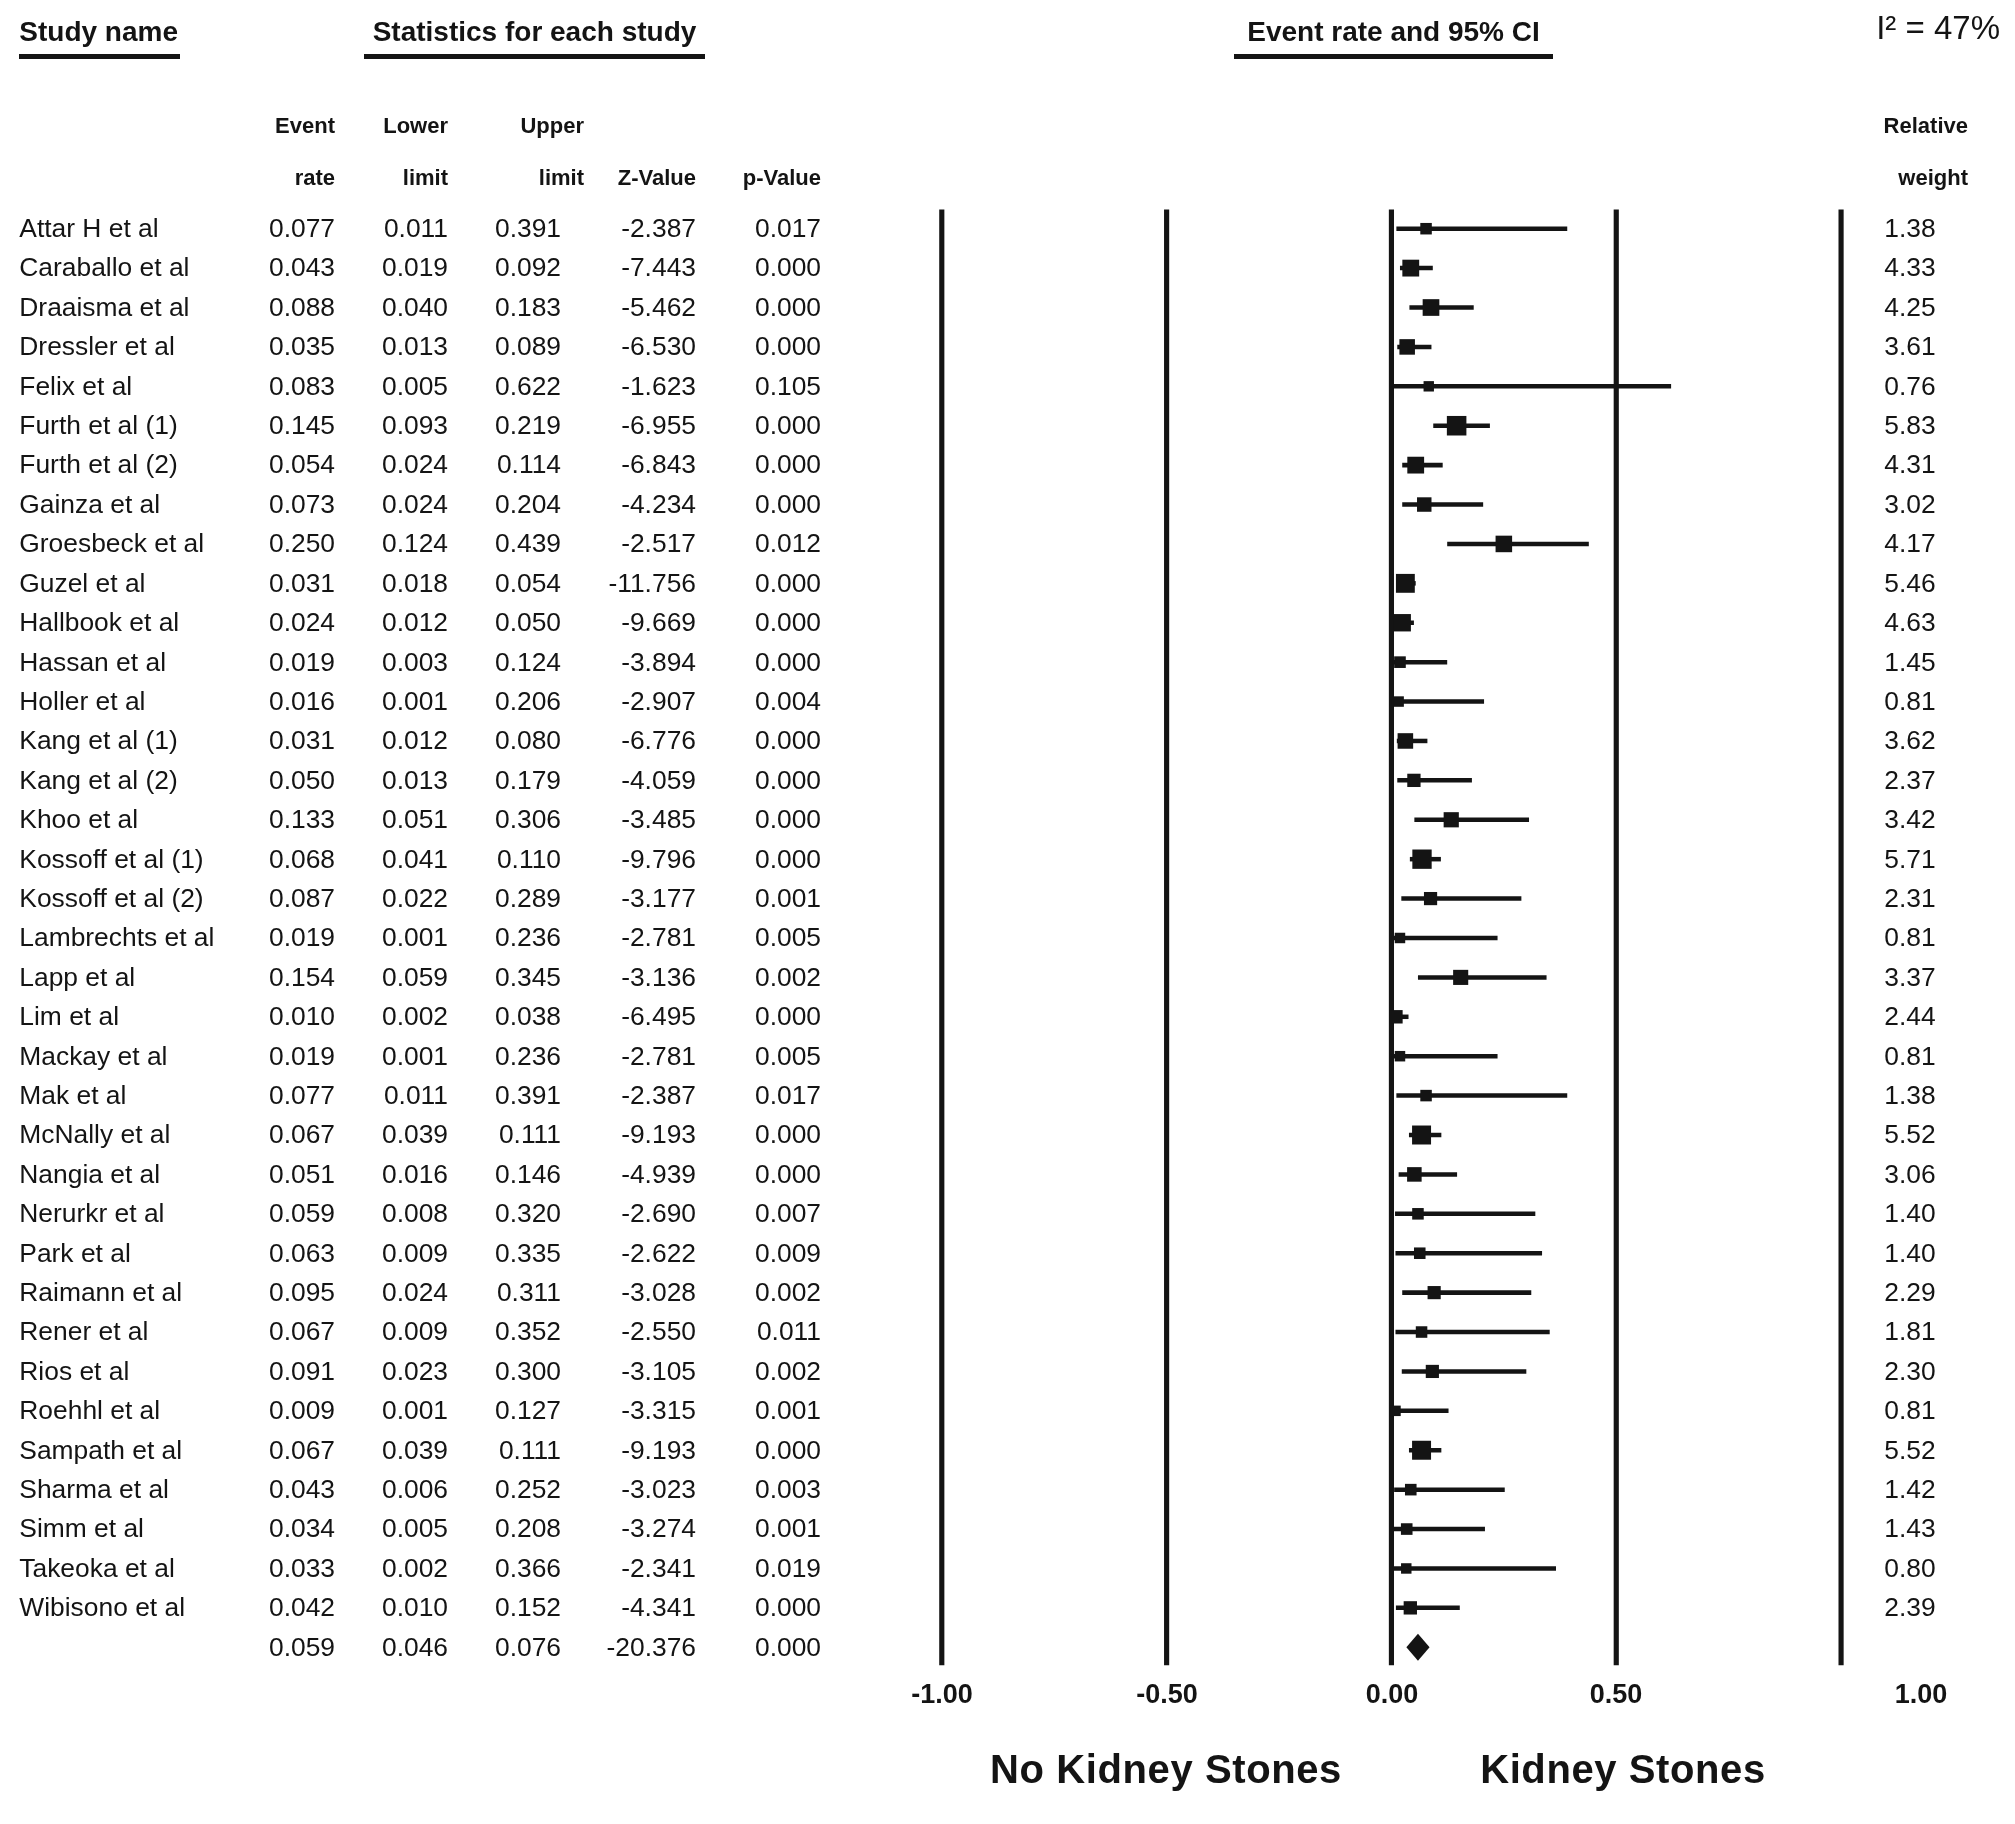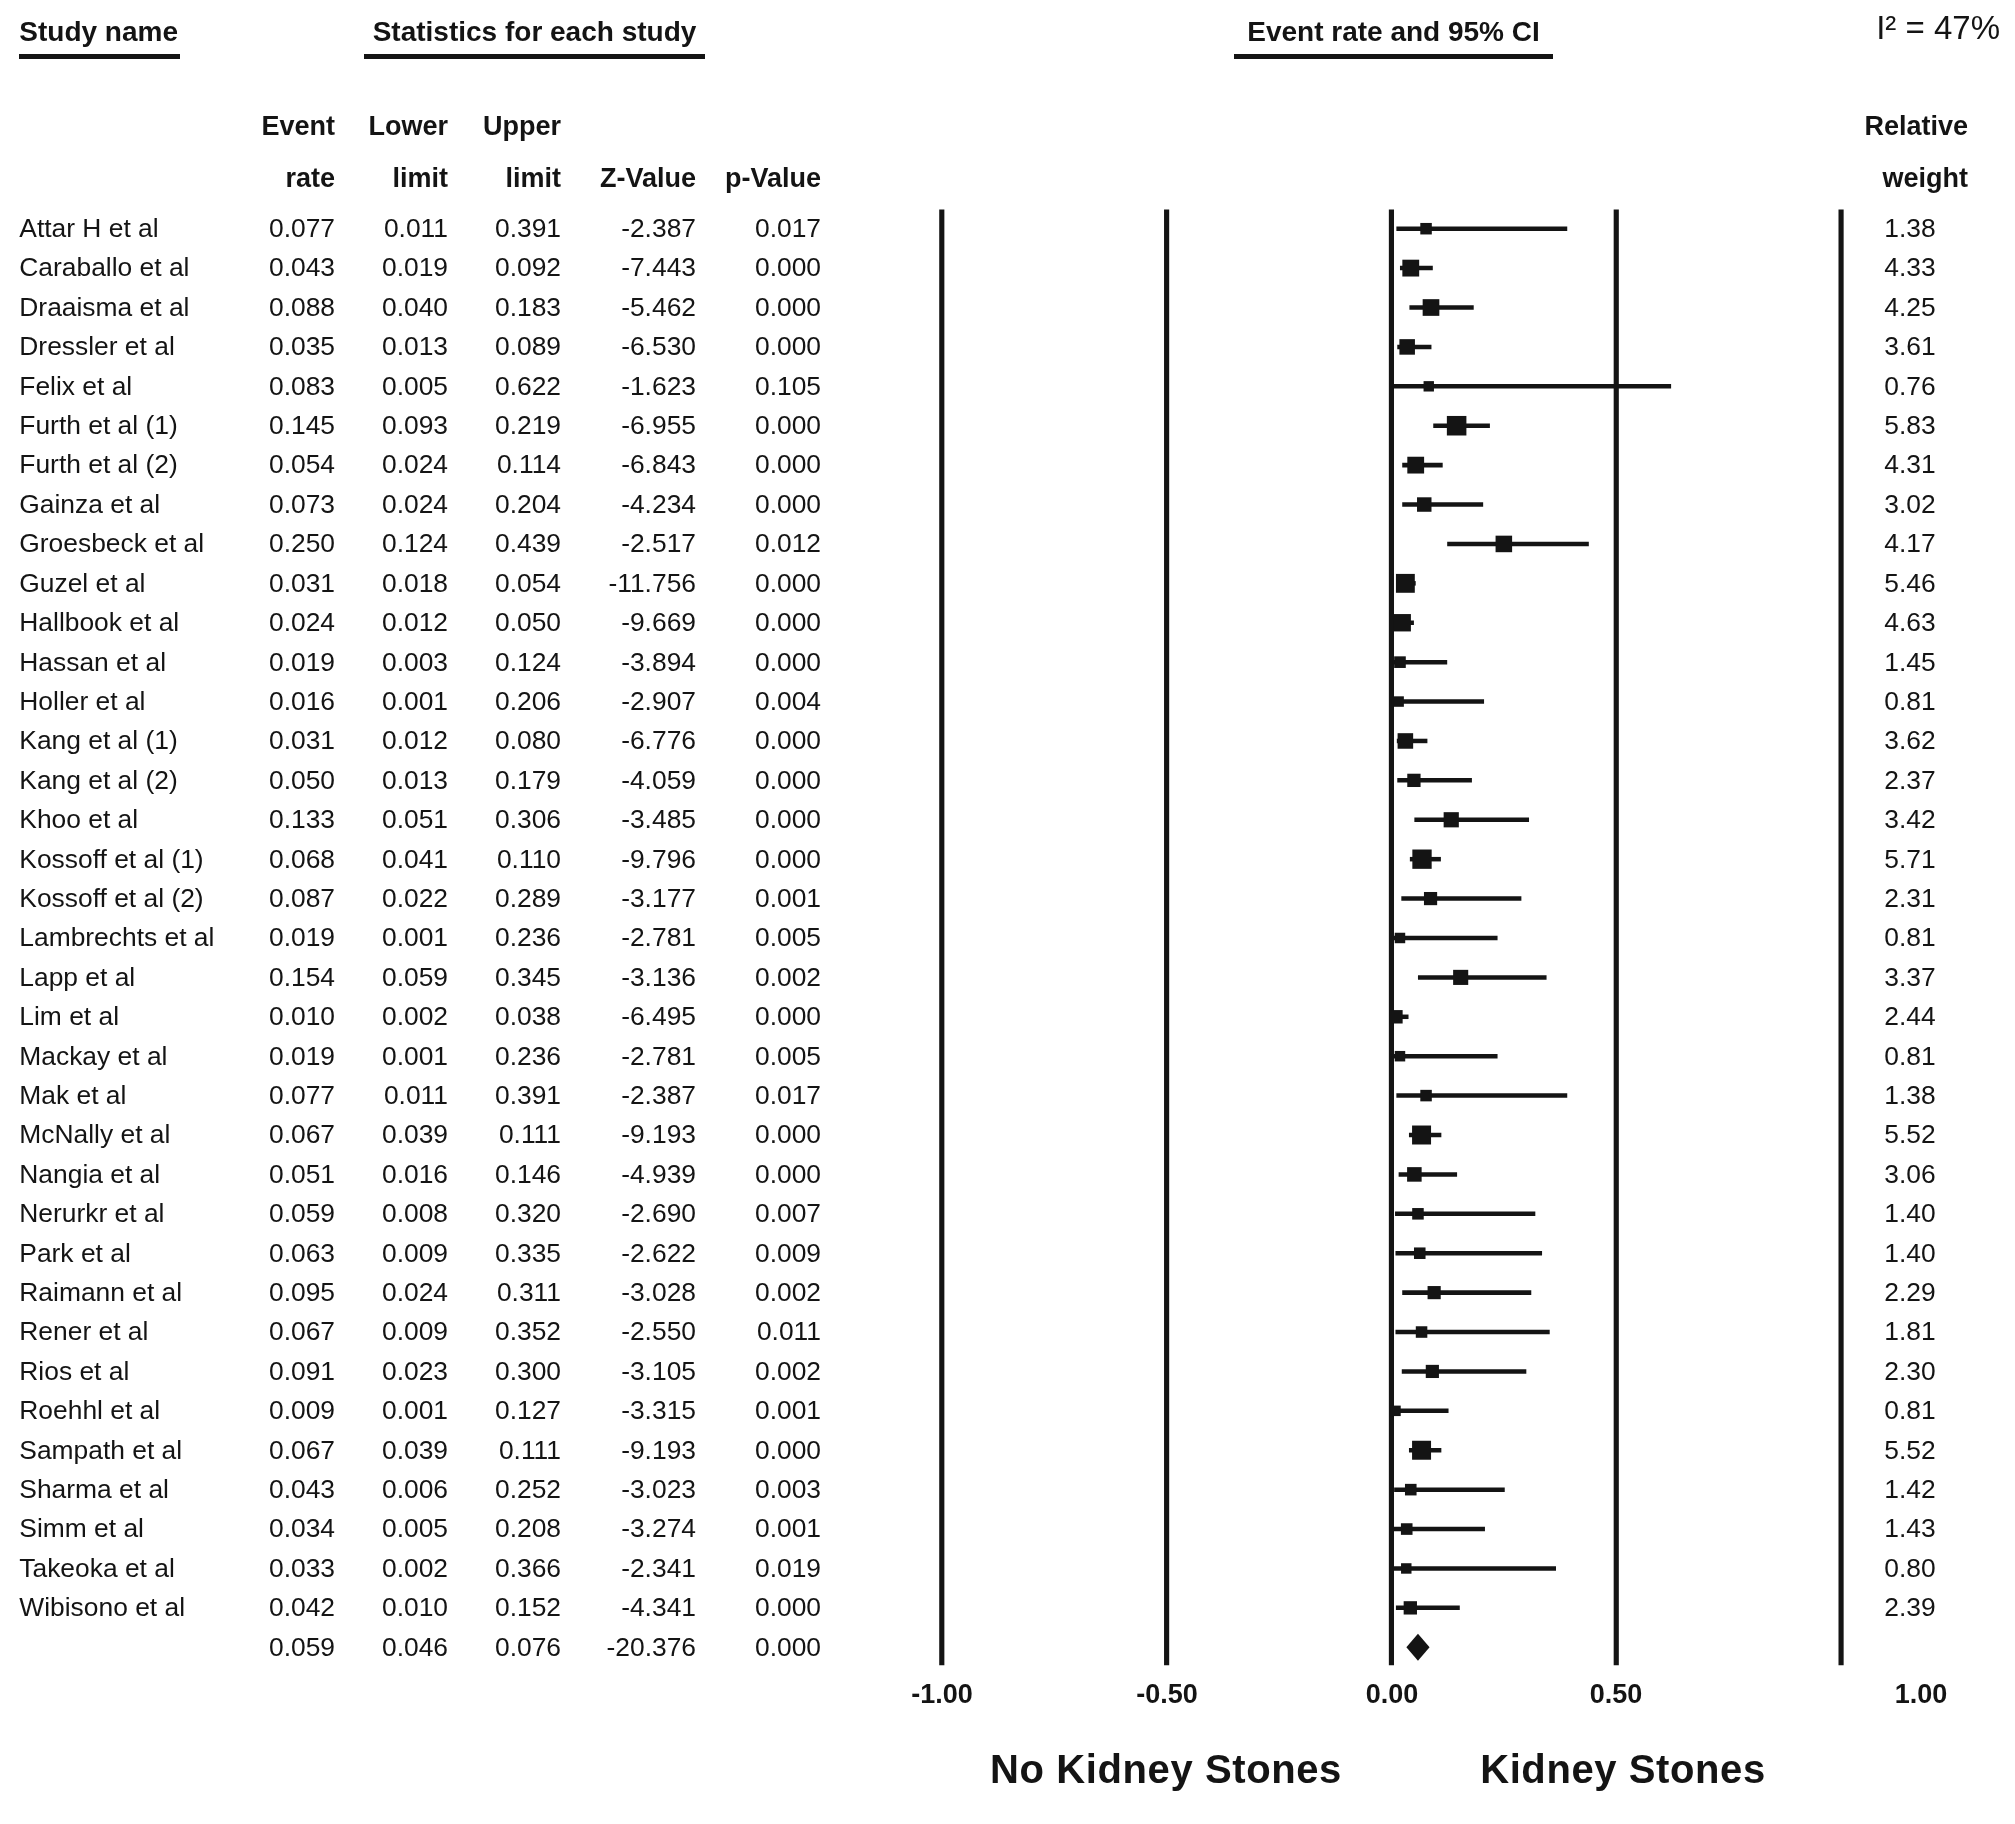--- a/index.html
+++ b/index.html
@@ -19,28 +19,28 @@
   }
   .t-study{left:19.3px;width:161px;}
   .t-stats{left:364px;width:341px;text-align:center;}
   .t-plot{left:1234px;width:319px;text-align:center;}
   .t-i2{
     position:absolute;top:9px;left:1823px;width:177px;
     font-size:33px;font-weight:normal;text-align:right;white-space:nowrap;
   }
   .colhead{
     position:absolute;
-    font-size:27px;font-weight:bold;line-height:52px;
+    font-size:22px;font-weight:bold;line-height:52px;
     text-align:right;white-space:pre-line;
   }
   .h2line{top:100px;}
   .h1line{top:152px;}
   .h-er{left:219px;width:116px;}
   .h-ll{left:335px;width:113px;}
-  .h-ul{left:448px;width:113px;}
+  .h-ul{left:471px;width:113px;}
   .h-z{left:567px;width:129px;}
   .h-p{left:705px;width:116px;}
   .h-w{left:1852px;width:116px;}
   .row{position:absolute;left:0;width:2015px;height:39px;}
   .cell{
     position:absolute;top:0;height:39px;line-height:39px;
     font-size:26.4px;white-space:nowrap;
   }
   .c-name{left:19.3px;width:219px;text-align:left;}
   .c-er{left:219px;width:116px;text-align:right;}

